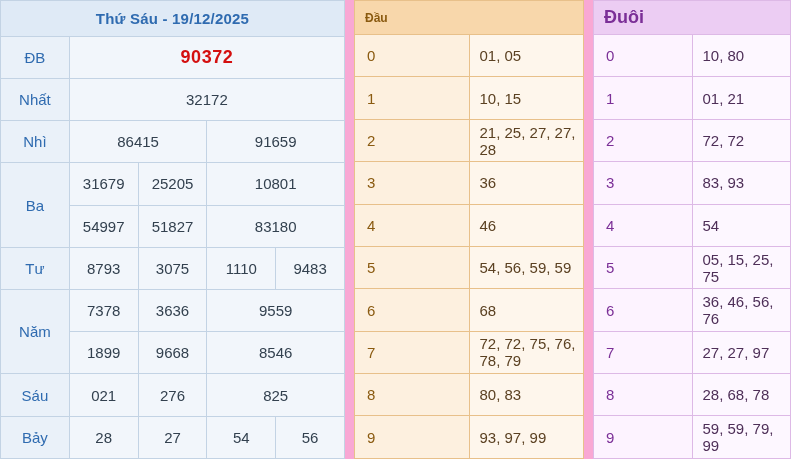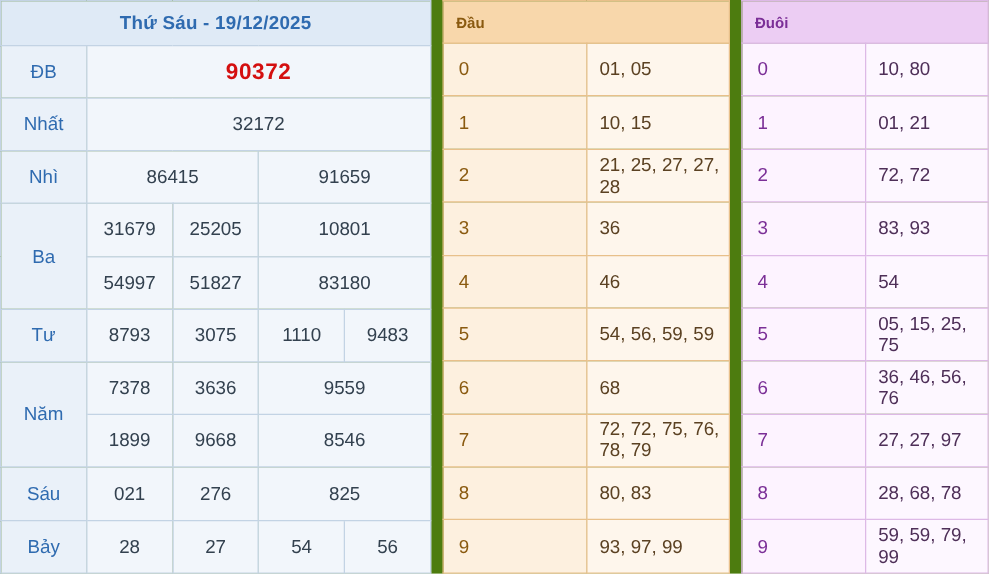--- a/index.html
+++ b/index.html
@@ -13,21 +13,21 @@
     font-family: "Liberation Sans", sans-serif;
     overflow: hidden;
   }
   .page {
     position: relative;
     width: 791px;
     height: 459px;
     display: flex;
     flex-direction: row;
     align-items: flex-start;
-    background: #4d7c0f;
+    background: #f9a8d4;
   }
 
   
   .main-table {
     width: 345px;
     height: 459px;
     border-collapse: collapse;
     table-layout: fixed;
     border: 1px solid #b9cbe0;
   }
@@ -115,21 +115,21 @@
     color: #513159;
     background: #fdf3ff;
     height: 40px;
     padding: 0 0 0 10px;
     vertical-align: middle;
   }
   .duoi-table td.header {
     background: #eccdf3;
     color: #7b2f97;
     font-weight: bold;
-    font-size: 12px;
+    font-size: 18px;
     height: 32px;
   }
   .duoi-table td.key {
     width: 40px;
     text-align: left;
     padding-left: 12px;
     color: #7b2f97;
     background: #fdf3ff;
   }
   .duoi-table td.vals {

